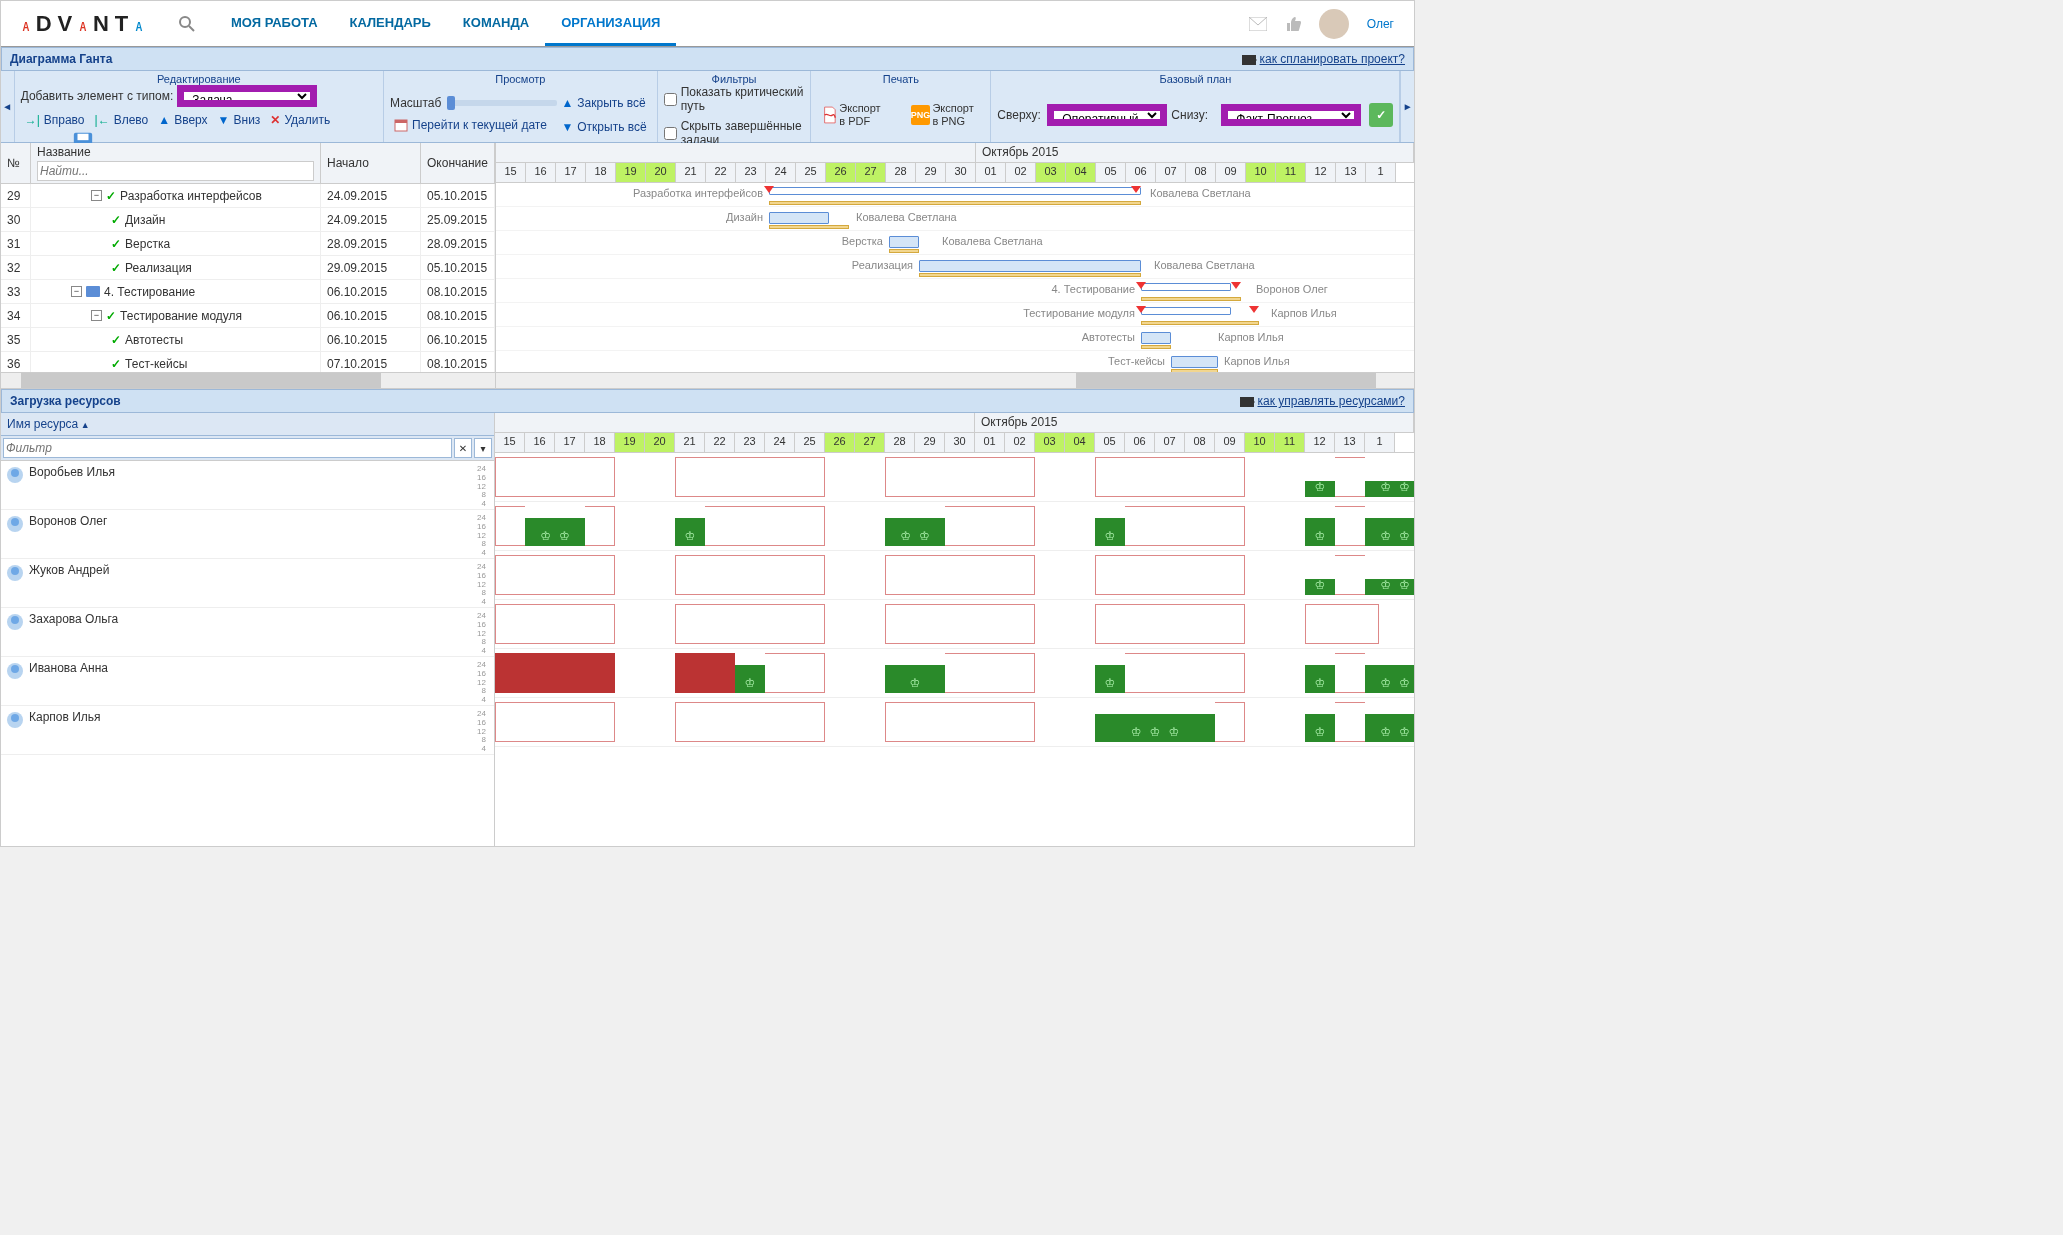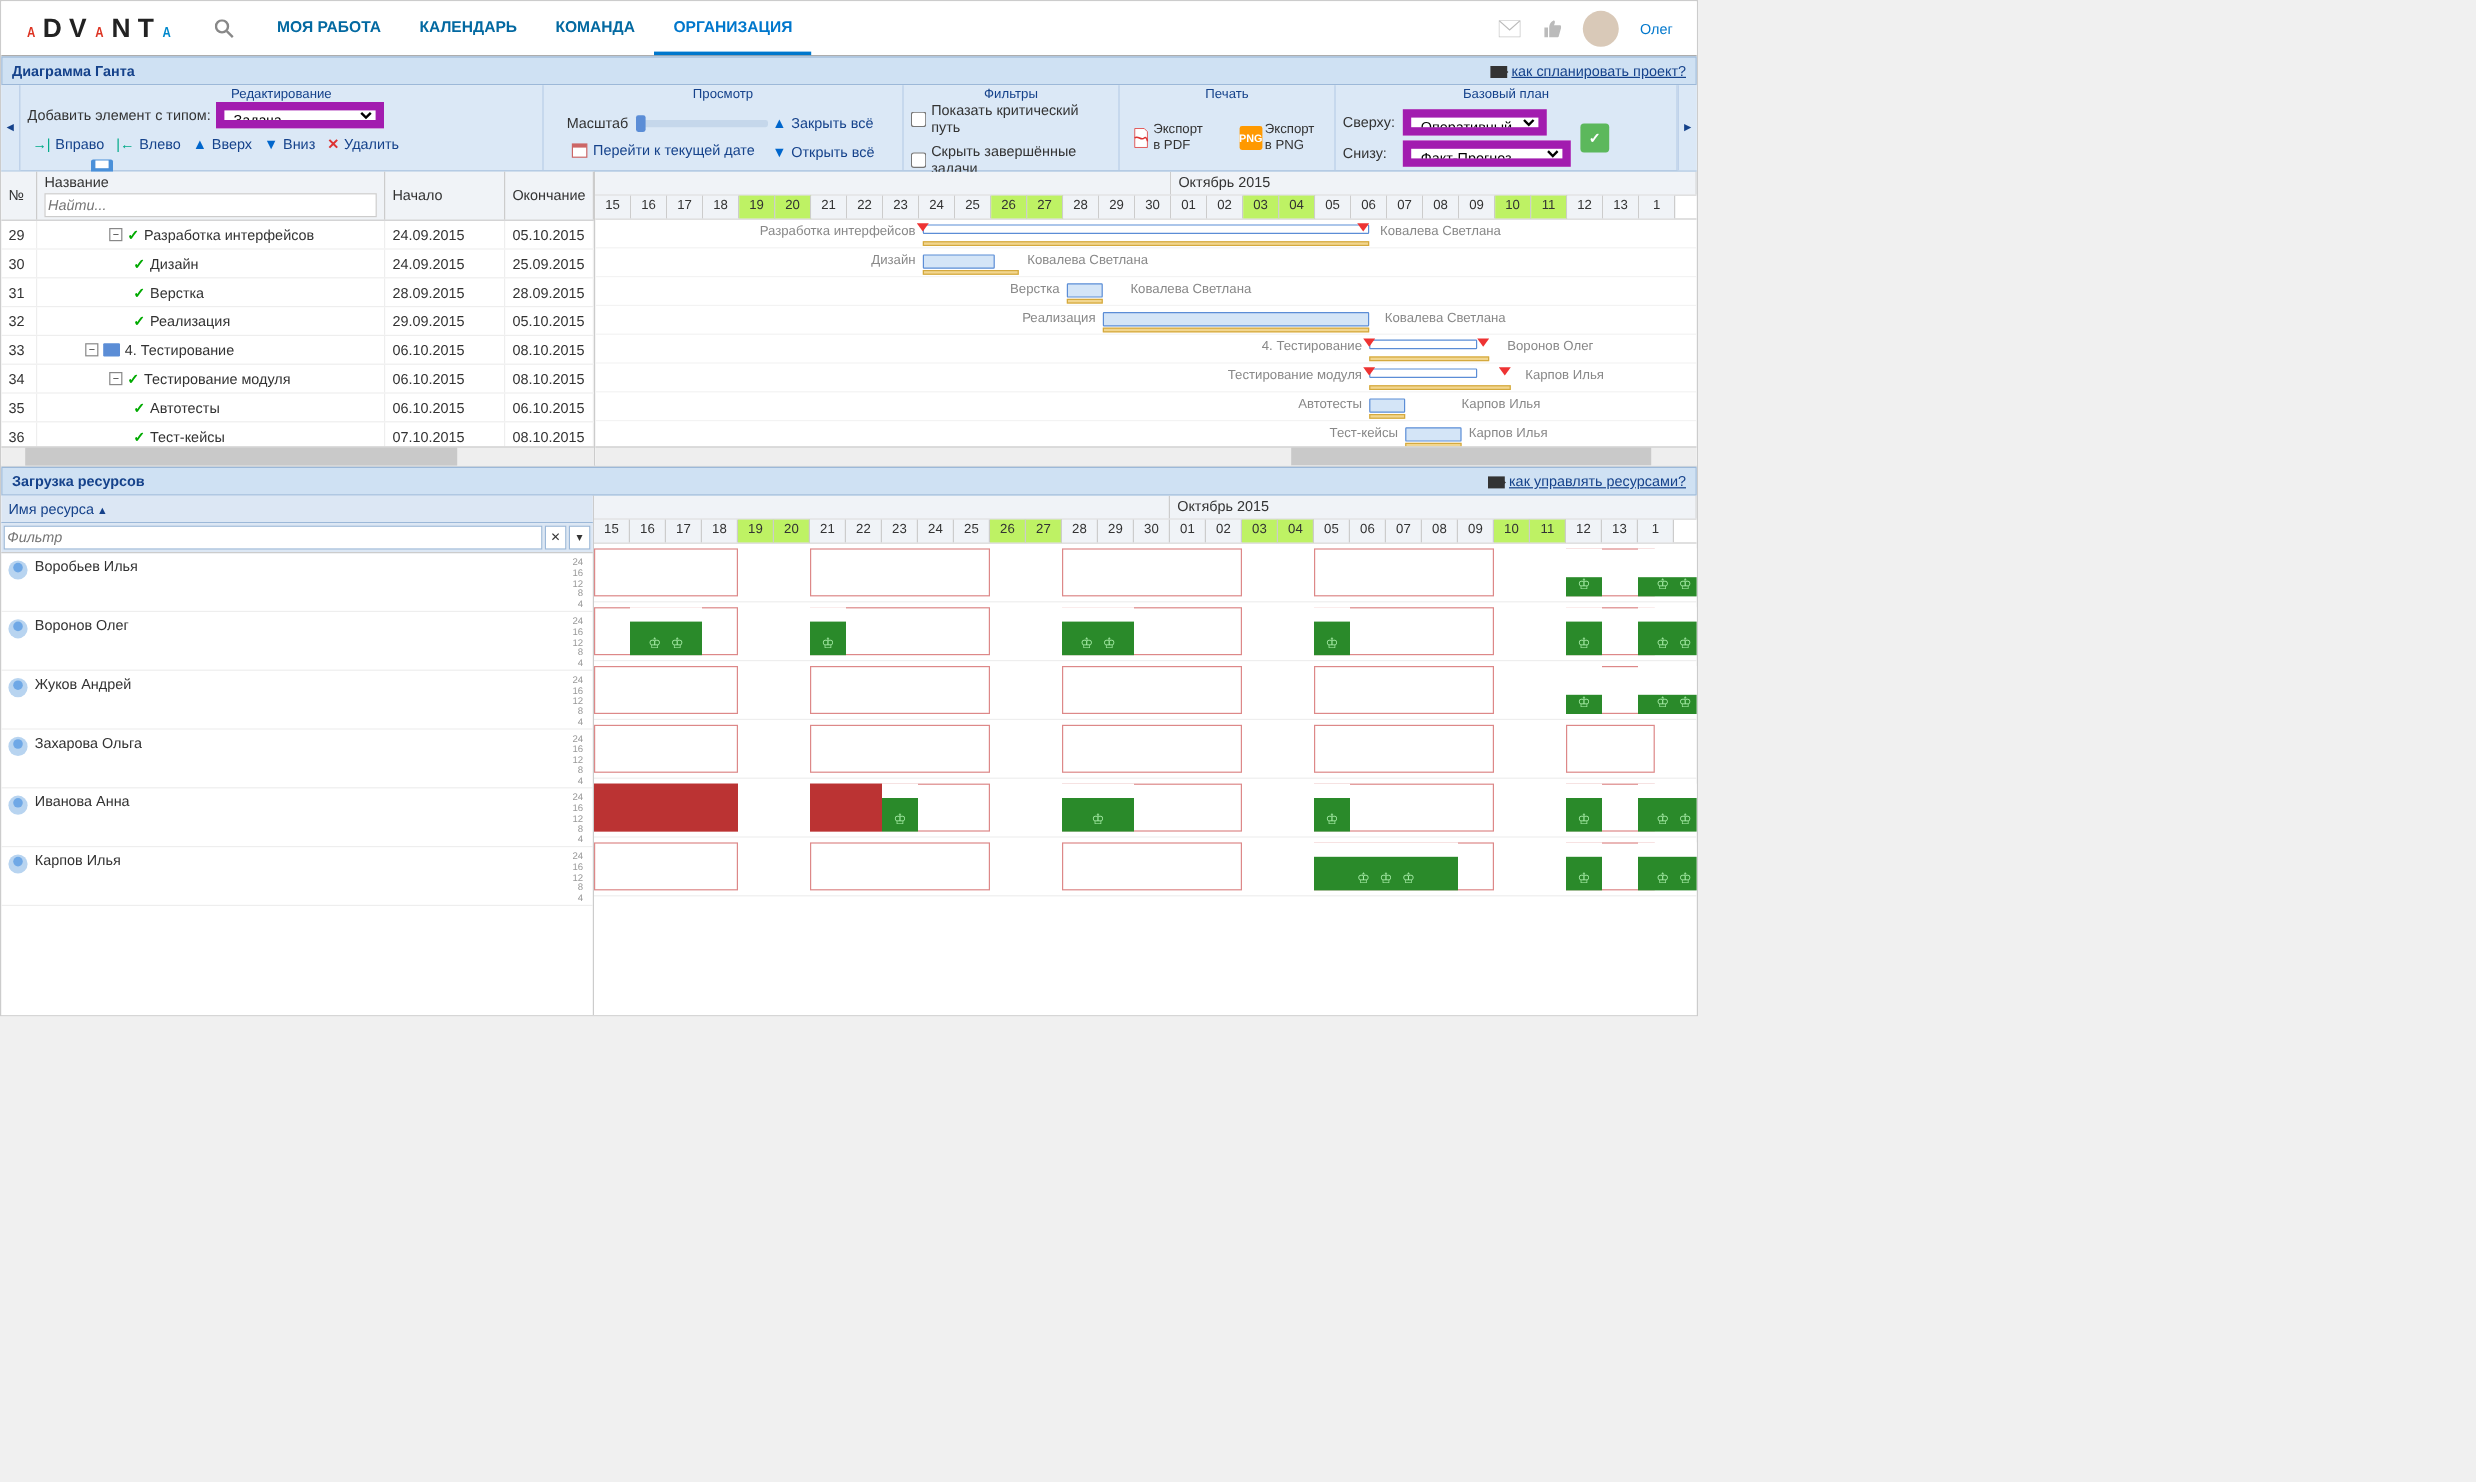--- a/index.html
+++ b/index.html
@@ -240,21 +240,21 @@
         <div class="bigbtn" style="flex-direction:row">
           <div style="width:26px;height:20px;background:#f90;color:#fff;font-size:9px;font-weight:bold;display:flex;align-items:center;justify-content:center;border-radius:2px">PNG</div>
           <span style="font-size:11px;line-height:1.1">Экспорт в PNG</span>
         </div>
       </div>
     </div>
 
     <div class="rgroup" style="flex:1">
       <div class="rgroup-title">Базовый план</div>
       <div class="rgroup-body" style="flex-direction:row;gap:8px">
-        <div style="display:flex;flex-direction:column;gap:4px">
+        <div style="display:flex;flex-direction:row;gap:4px">
           <div style="display:flex;align-items:center;gap:4px">
             <span style="width:46px">Сверху:</span>
             <select class="sel" style="width:120px"><option>Оперативный план</option></select>
           </div>
           <div style="display:flex;align-items:center;gap:4px">
             <span style="width:46px">Снизу:</span>
             <select class="sel" style="width:140px"><option>Факт-Прогноз</option></select>
           </div>
         </div>
         <div style="width:24px;height:24px;background:#5cb85c;border-radius:3px;display:flex;align-items:center;justify-content:center;color:#fff;font-weight:bold;align-self:center">✓</div>

